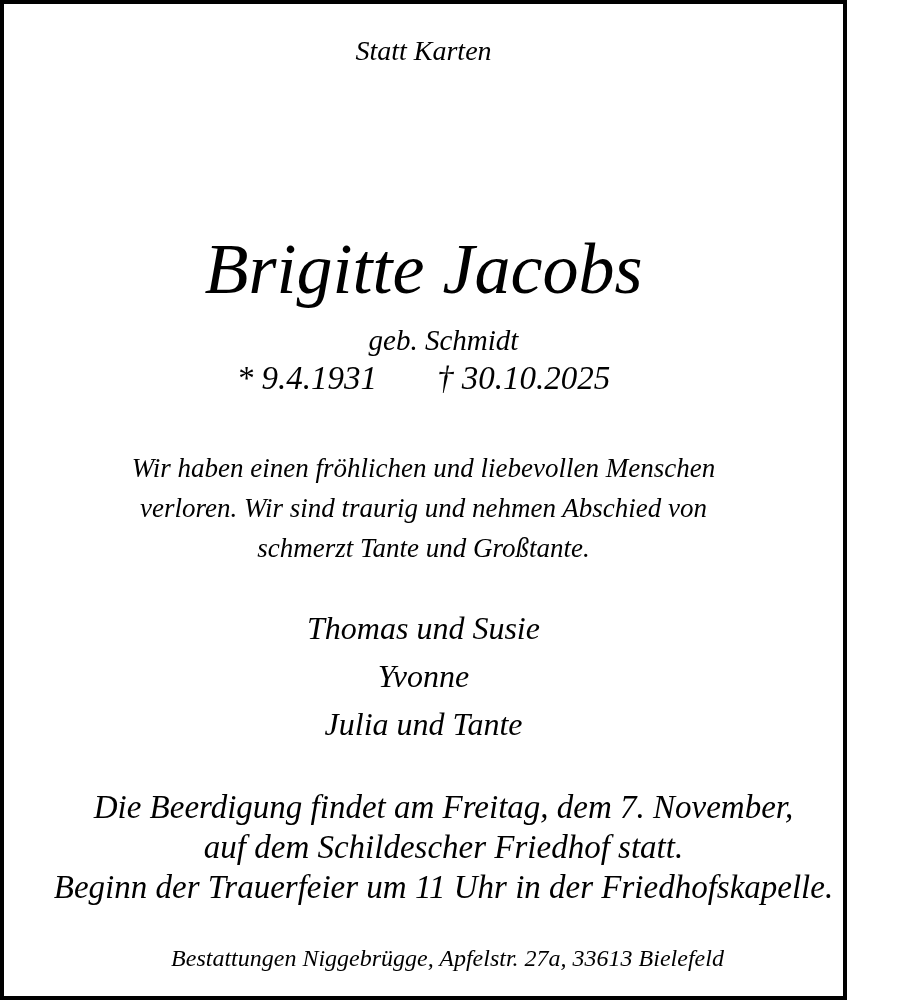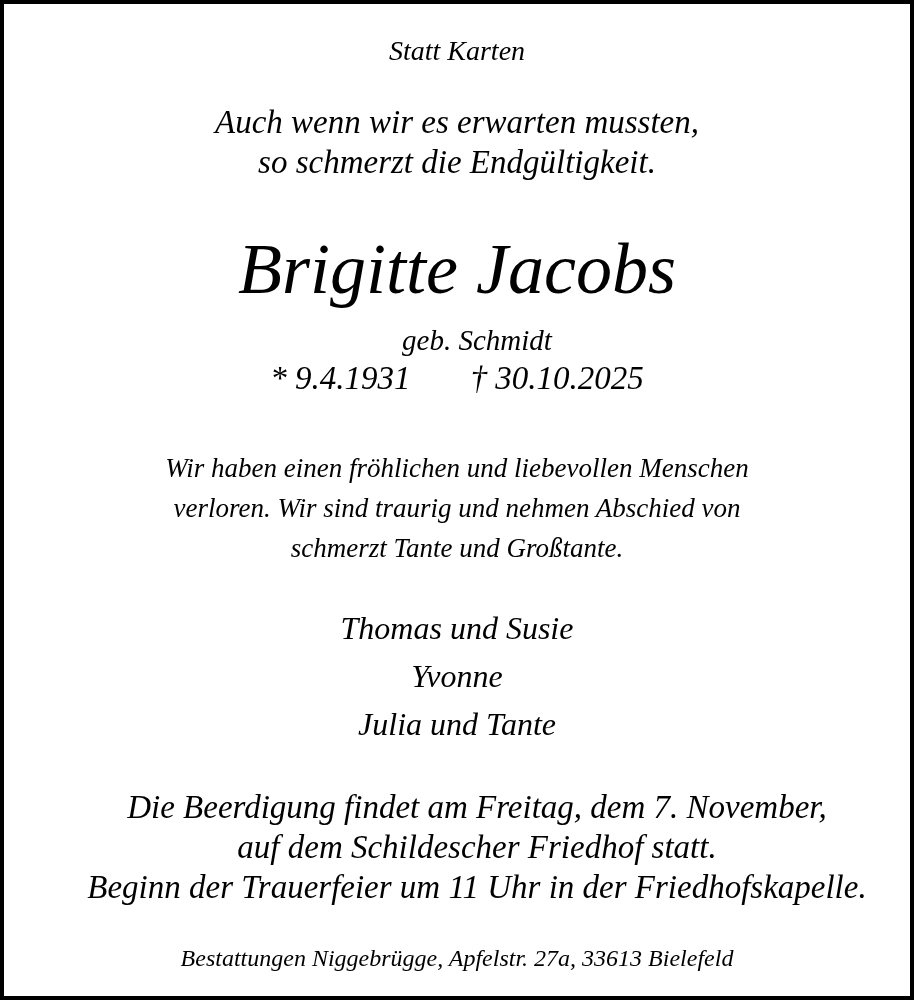--- a/index.html
+++ b/index.html
@@ -1,49 +1,45 @@
 <!DOCTYPE html>
 <html><head>
   <meta charset="utf-8">
   <style>
     html, body { margin: 0; padding: 0; background: #ffffff; }
     body { width: 914px; height: 1000px; overflow: hidden; }
     .frame {
       position: absolute; left: 0; top: 0;
-      width: 914px; height: 1000px;
+      width: 847px; height: 1000px;
       box-sizing: border-box;
       border: 4px solid #000000;
       background: #ffffff;
       color: #000000;
       font-family: "Liberation Serif", "DejaVu Serif", serif;
       font-style: italic;
       text-align: center;
     }
     .line { position: absolute; left: 0; width: 100%; white-space: nowrap; }
     .statt { top: 31px; font-size: 28px; }
     .quote { top: 98px; font-size: 33px; line-height: 40px; }
     .name { top: 220px; font-size: 72px; line-height: 90px; }
     .geb { top: 320px; font-size: 29px; margin-left: 20px; }
     .dates { top: 356px; font-size: 33px; }
     .dates .gap { display: inline-block; width: 60px; }
     .text { top: 444px; font-size: 27px; line-height: 40px; }
     .names { top: 600px; font-size: 32px; line-height: 48px; }
     .funeral { top: 783px; font-size: 33px; line-height: 40px; padding-left: 20px; }
-    .undertaker { top: 941px; font-size: 24px; }
+    .undertaker { top: 941px; font-size: 24px; margin-left: 24px; }
   </style>
 </head>
 <body>
 
 <div class="frame">
   <div class="line statt">Statt Karten</div>
 
-  <div class="line quote">
-    <div>Auch wenn wir es erwarten mussten,</div>
-    <div>so schmerzt die Endgültigkeit.</div>
-  </div>
 
   <div class="line name">Brigitte Jacobs</div>
   <div class="line geb">geb. Schmidt</div>
   <div class="line dates">
     <span>* 9.4.1931</span><span class="gap"></span><span>† 30.10.2025</span>
   </div>
 
   <div class="line text">
     <div>Wir haben einen fröhlichen und liebevollen Menschen</div>
     <div>verloren. Wir sind traurig und nehmen Abschied von</div>

